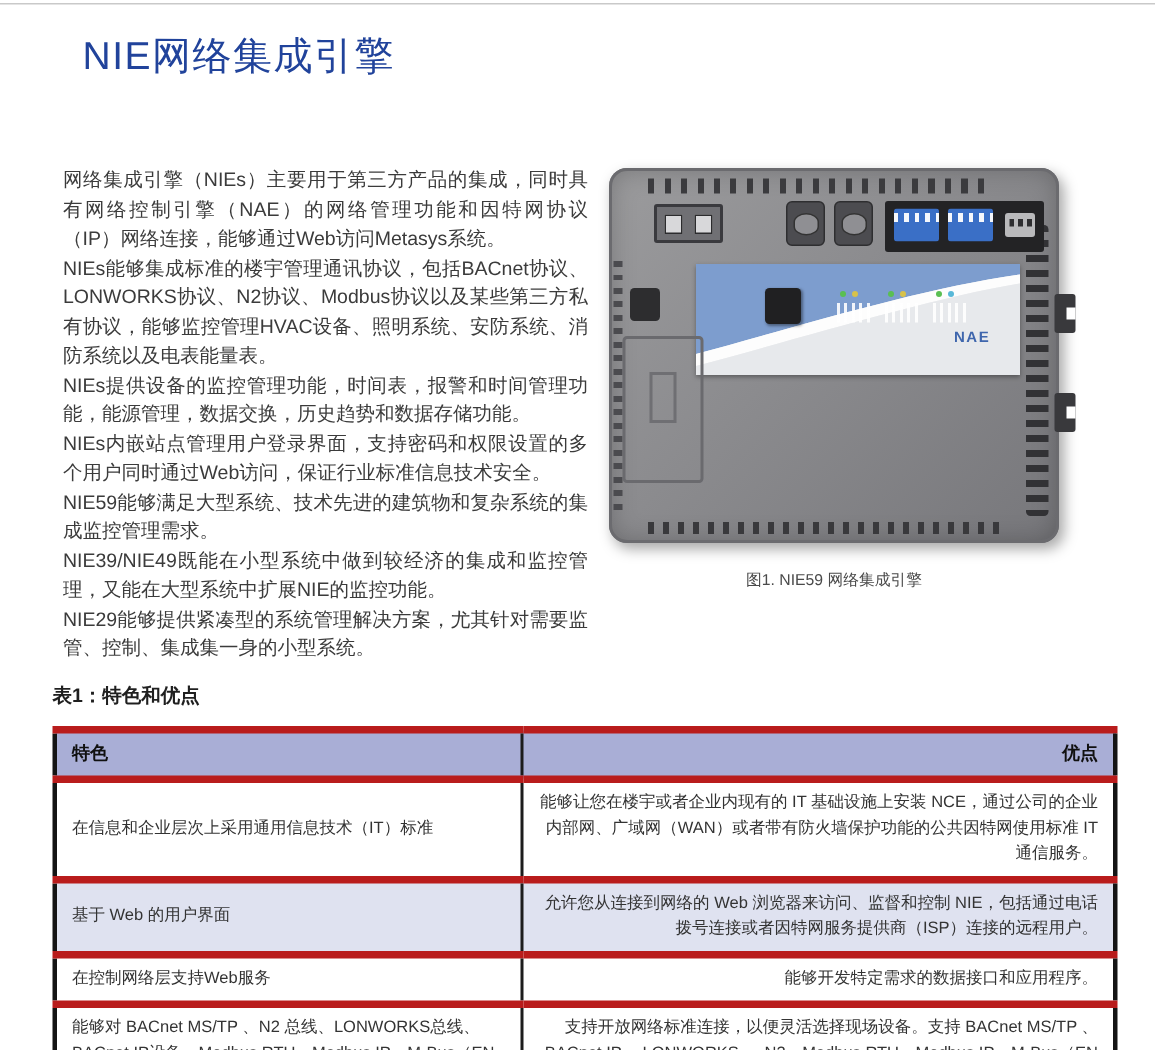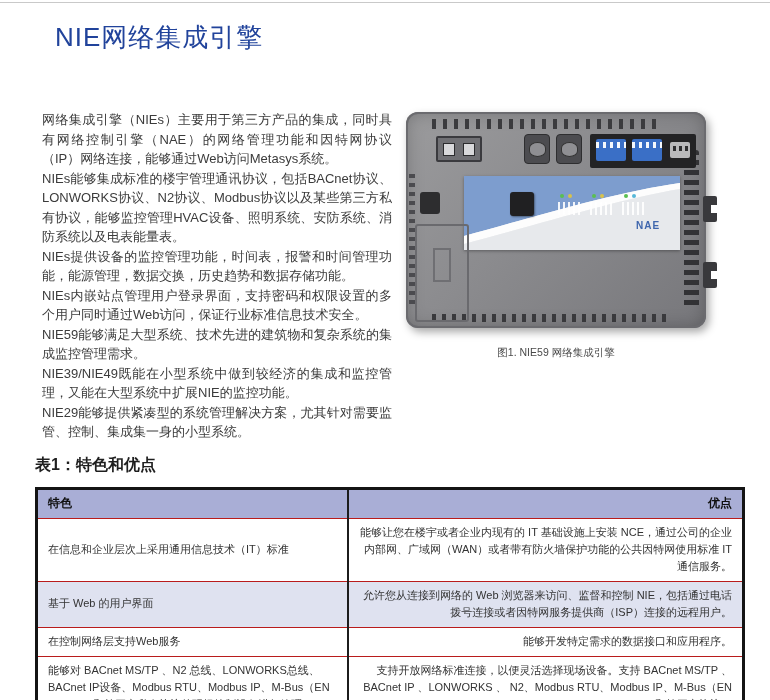--- a/index.html
+++ b/index.html
@@ -23,21 +23,21 @@
   .intro {
     position: absolute; left: 42px; top: 110px; width: 350px;
     font-size: 13px; line-height: 19.5px; color: #3b3b3b;
     text-align: justify;
   }
   .intro p { margin: 0; }
 
   
   .figure { position: absolute; left: 400px; top: 112px; width: 360px; }
   .device {
-    position: relative; width: 300px; height: 216px; margin-left: 6px;
+    position: relative; width: 300px; height: 250px; margin-left: 6px;
   }
   .device-body {
     position: absolute; inset: 0;
     background: linear-gradient(135deg, #9b9b9d 0%, #8b8b8e 45%, #77777b 100%);
     border-radius: 12px;
     box-shadow: 3px 4px 9px rgba(0,0,0,0.35), inset 0 0 0 2px #6b6b6f, inset 0 0 18px rgba(0,0,0,0.25);
   }
   .vents-top {
     position: absolute; left: 26px; right: 44px; top: 7px; height: 10px;
     background: repeating-linear-gradient(90deg, #3b3b3e 0 4px, rgba(0,0,0,0) 4px 11px);
@@ -135,34 +135,34 @@
     background: #ffffff;
   }
   .clip.c1 { top: 84px; } .clip.c2 { top: 150px; }
   .fig-caption {
     width: 300px; margin: 18px 0 0 6px; text-align: center;
     font-size: 10.5px; color: #4a4a4a;
   }
 
   
   .table-section { position: absolute; left: 35px; top: 455px; width: 710px; }
-  .tbl-caption { font-size: 16px; font-weight: bold; color: #1f1f1f; margin-bottom: 11px; }
+  .tbl-caption { font-size: 13px; font-weight: bold; color: #1f1f1f; margin-bottom: 11px; }
   table.features {
     width: 710px; border-collapse: collapse; table-layout: fixed;
     border: 3px solid #141414;
     font-size: 11px; line-height: 1.55; color: #333;
   }
   table.features col.c-feature { width: 44%; }
   table.features col.c-benefit { width: 56%; }
   table.features th {
     background: #a9aed6; text-align: left; font-size: 12px; font-weight: bold;
     color: #101010; padding: 4px 10px 5px;
   }
   table.features td { padding: 5px 10px 6px; vertical-align: middle; }
-  table.features td, table.features th { border-top: 1px solid #b91c1c; }
+  table.features td, table.features th { border-top: 5px solid #b91c1c; }
   table.features .col-benefit { border-left: 2px solid #1c1c1c; text-align: right; }
   table.features tr.alt { background: #dfe2f0; padding-left: 32px; }
 </style>
 </head>
 <body>
 
 <div class="top-rule"></div>
 
 <h1 class="page-title">NIE网络集成引擎</h1>
 

